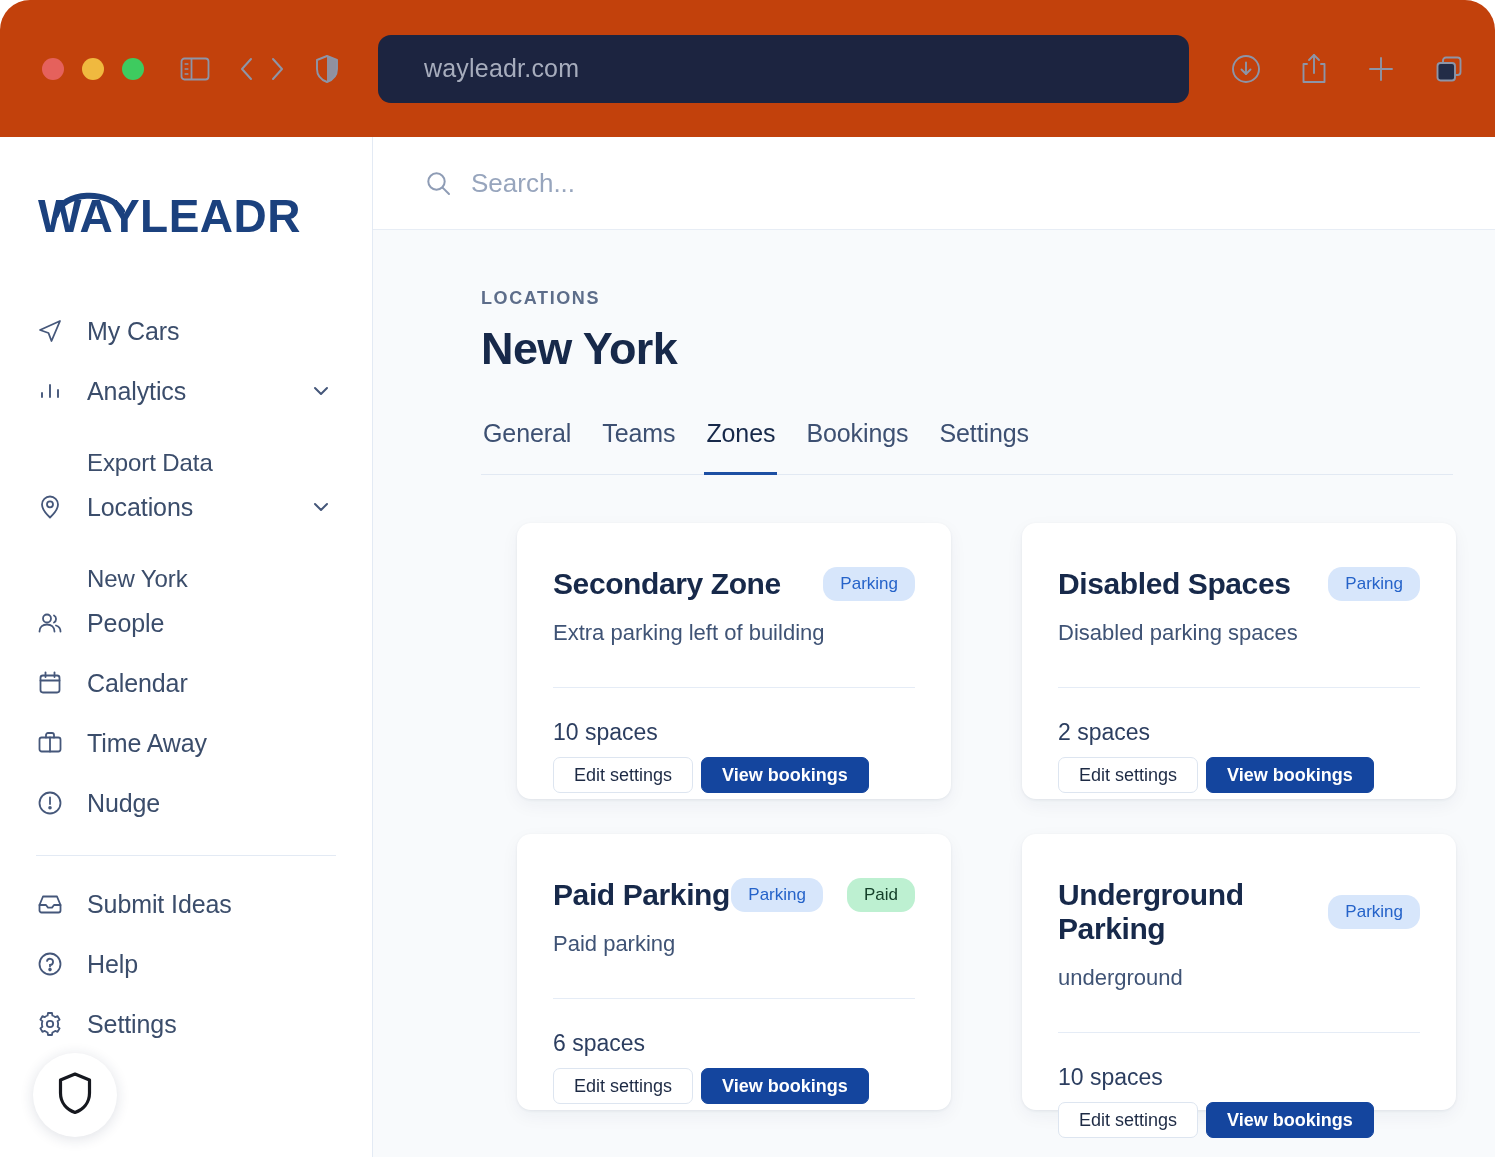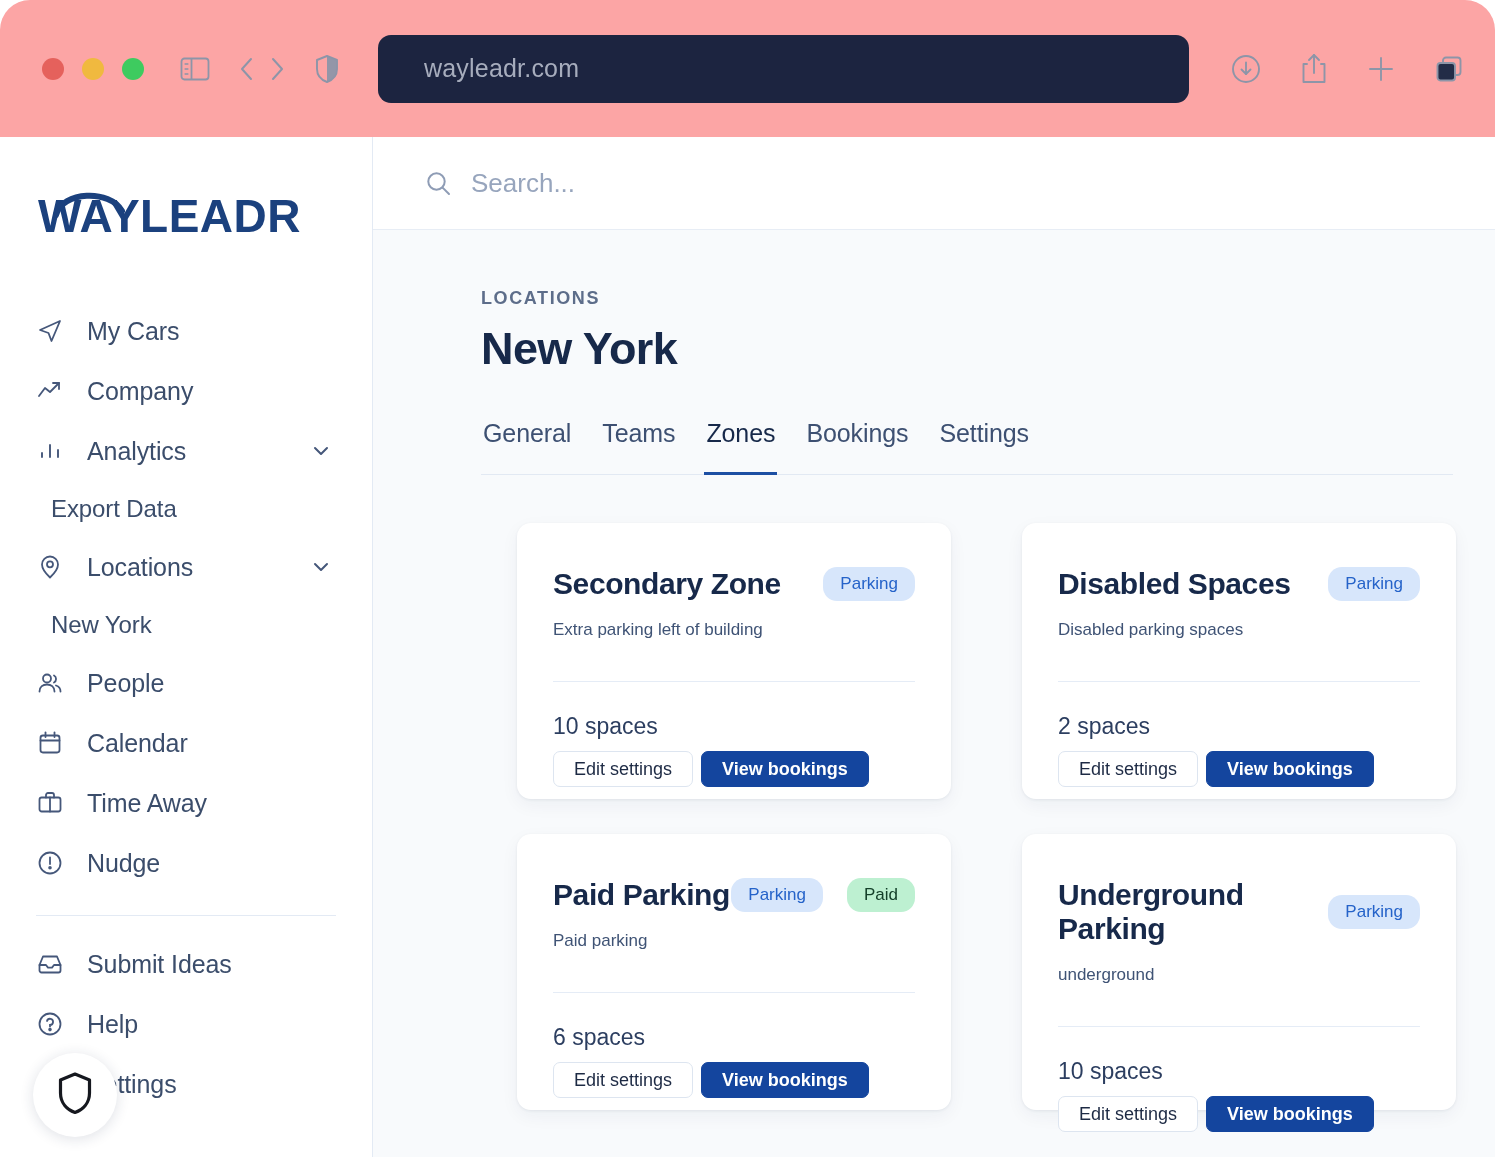--- a/index.html
+++ b/index.html
@@ -20,21 +20,21 @@
     height: 1157px;
     border-radius: 30px 30px 0 0;
     overflow: hidden;
     background: #ffffff;
   }
 
   
   .titlebar {
     position: relative;
     height: 137px;
-    background: #fca5a5;
+    background: #c2410c;
     display: flex;
     align-items: center;
     padding: 0 30px;
   }
 
   .traffic-lights {
     display: flex;
     align-items: center;
     gap: 18px;
     margin-left: 12px;
@@ -131,22 +131,23 @@
   .chevron {
     position: absolute;
     right: 40px;
     top: 50%;
     transform: translateY(-50%);
     color: #45577a;
     display: flex;
   }
   .nav-sub {
     display: flex;
-    align-items: center;
+    align-items: flex-end;
     height: 56px;
+    padding-left: 36px;
     cursor: pointer;
   }
   .nav-sub .nav-label {
     margin-left: 51px;
     font-size: 24px;
     color: #3b4d6b;
   }
 
   .nav-divider {
     height: 1px;
@@ -280,21 +281,21 @@
   .badge {
     font-size: 17px;
     padding: 7px 17px;
     border-radius: 14px;
     white-space: nowrap;
   }
   .badge.blue  { background: #d7e6fb; color: #2563c9; }
   .badge.green { background: #bdf0d1; color: #14402a; }
 
   .card-desc {
-    font-size: 17px;
+    font-size: 22px;
     color: #3f5375;
     margin-top: 19px;
   }
   .card-divider {
     height: 1px;
     background: #e5ecf6;
     margin-top: 41px;
   }
   .card-spaces {
     font-size: 23px;
@@ -424,29 +425,20 @@
 
         <div class="nav-item">
           <span class="nav-icon">
             <svg width="26" height="26" viewBox="0 0 26 26" fill="none" stroke="currentColor" stroke-width="1.8" stroke-linecap="round" stroke-linejoin="round">
               <path d="M23 3 L3 12 L11.5 15 L14.5 23 Z"></path>
             </svg>
           </span>
           <span class="nav-label">My Cars</span>
         </div>
 
-        <div class="nav-item">
-          <span class="nav-icon">
-            <svg width="26" height="26" viewBox="0 0 26 26" fill="none" stroke="currentColor" stroke-width="1.8" stroke-linecap="round" stroke-linejoin="round">
-              <polyline points="2,18 8,10 13,14 22,5"></polyline>
-              <polyline points="16,5 22,5 22,11"></polyline>
-            </svg>
-          </span>
-          <span class="nav-label">Company</span>
-        </div>
 
         <div class="nav-item">
           <span class="nav-icon">
             <svg width="26" height="26" viewBox="0 0 26 26" fill="none" stroke="currentColor" stroke-width="1.9" stroke-linecap="round">
               <line x1="5" y1="15" x2="5" y2="19"></line>
               <line x1="13" y1="7" x2="13" y2="19"></line>
               <line x1="21" y1="12" x2="21" y2="19"></line>
             </svg>
           </span>
           <span class="nav-label">Analytics</span>

